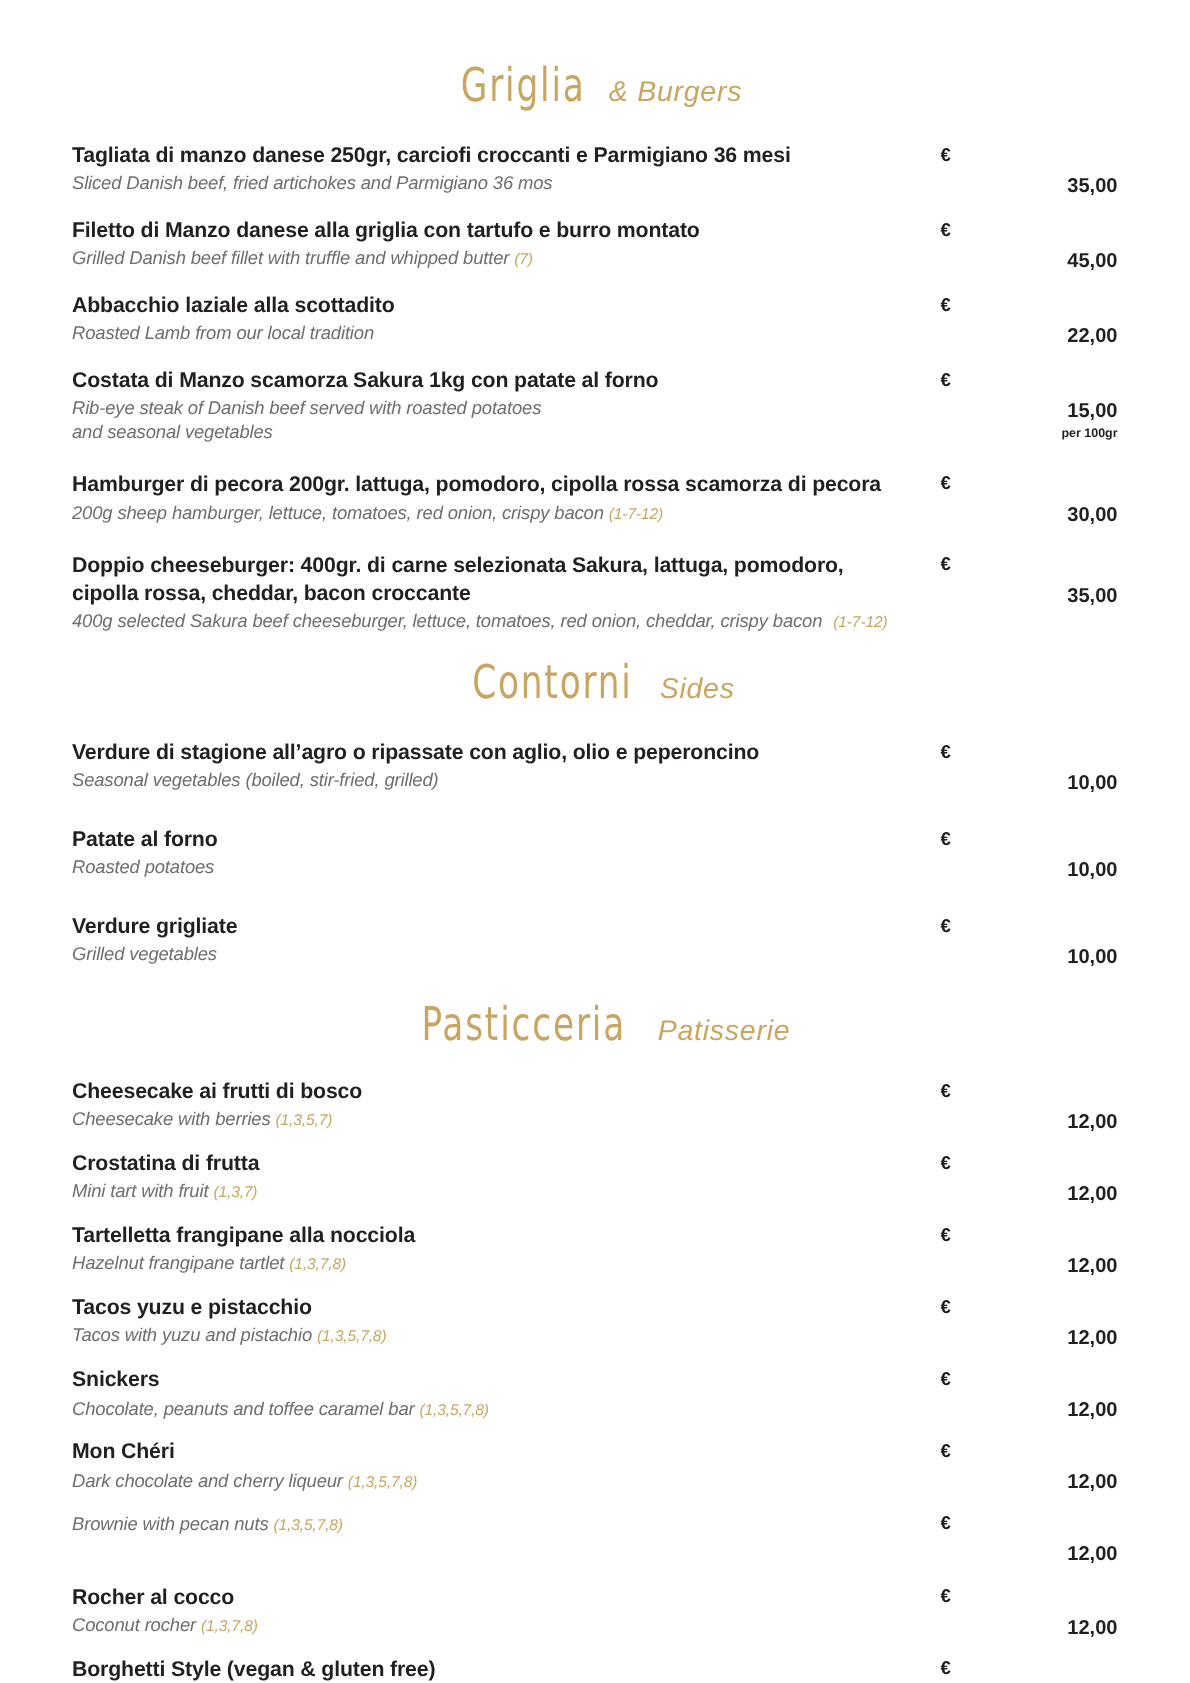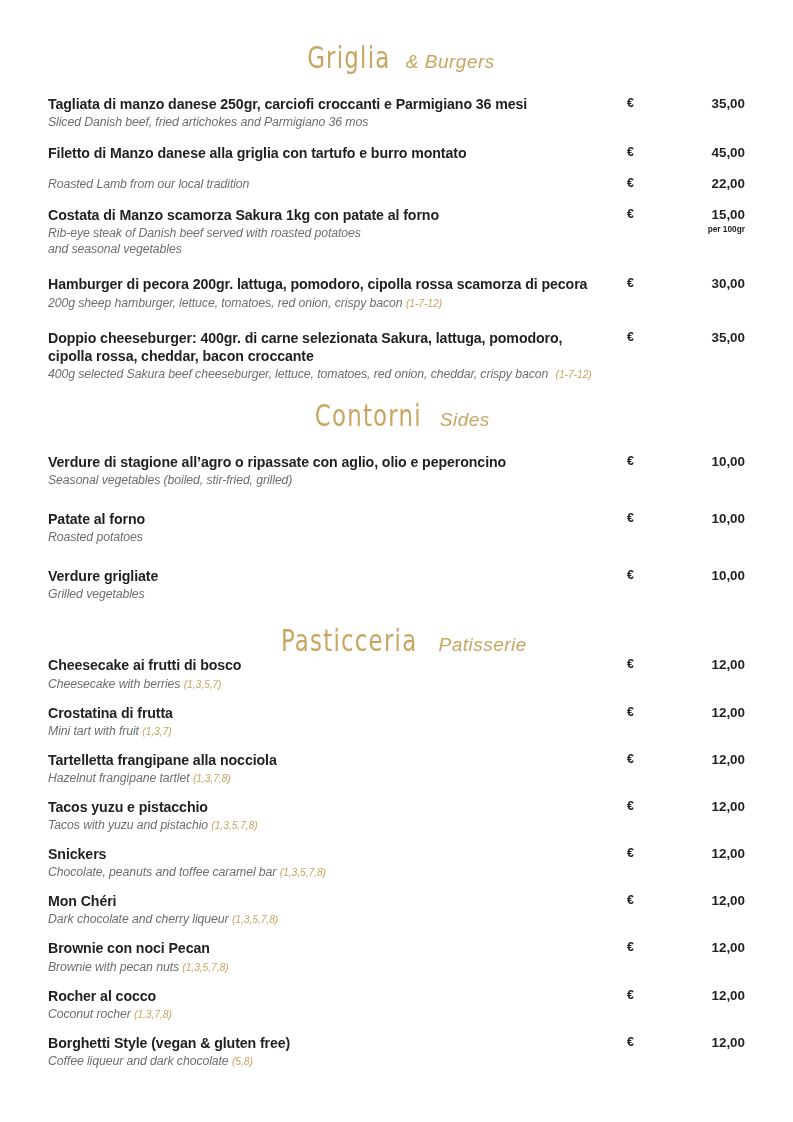--- a/index.html
+++ b/index.html
@@ -44,21 +44,21 @@
     font-family: "Liberation Sans", sans-serif;
     font-style: italic;
     font-size: 19px;
     font-weight: 400;
     letter-spacing: 0.5px;
     margin-left: 6px;
   }
 
   #heading-griglia { margin-top: 42px; margin-bottom: 22px; }
   #heading-contorni { margin-bottom: 22px; }
-  #heading-pasticceria { margin-top: 22px; }
+  #heading-pasticceria { margin-top: 22px; margin-bottom: 20px; }
 
   
   .menu-section { width: 100%; }
 
   .menu-item {
     display: flex;
     align-items: flex-start;
     width: 100%;
   }
   .item-text {
@@ -114,20 +114,21 @@
     flex: 1 1 auto;
     text-align: right;
   }
   .amount {
     font-family: "Liberation Sans", sans-serif;
     font-size: 13.4px;
     font-weight: bold;
     color: #231f20;
     display: block;
     line-height: 1.2;
+    margin-top: 20px;
   }
   .price-note {
     font-family: "Liberation Sans", sans-serif;
     font-size: 8.3px;
     font-weight: bold;
     color: #231f20;
     display: block;
     line-height: 1.2;
     margin-top: 2px;
   }
@@ -158,32 +159,34 @@
         <span class="amount-wrap">
           <span class="amount">35,00</span>
 
         </span>
       </div>
     </div>
 
     <div class="menu-item tight">
       <div class="item-text">
         <div class="item-title">Filetto di Manzo danese alla griglia con tartufo e burro montato</div>
+        <div class="item-desc"><span>Grilled Danish beef fillet with truffle and whipped butter</span> <span class="allergens">(7)</span></div>
       </div>
       <div class="item-price">
         <span class="currency">€</span>
         <span class="amount-wrap">
           <span class="amount">45,00</span>
 
         </span>
       </div>
     </div>
 
     <div class="menu-item tight">
       <div class="item-text">
+        <div class="item-title">Abbacchio laziale alla scottadito</div>
         <div class="item-desc"><span>Roasted Lamb from our local tradition</span></div>
       </div>
       <div class="item-price">
         <span class="currency">€</span>
         <span class="amount-wrap">
           <span class="amount">22,00</span>
 
         </span>
       </div>
     </div>
@@ -365,21 +368,20 @@
         <span class="currency">€</span>
         <span class="amount-wrap">
           <span class="amount">12,00</span>
 
         </span>
       </div>
     </div>
 
     <div class="menu-item">
       <div class="item-text">
-        <div class="item-title">Brownie con noci Pecan</div>
         <div class="item-desc"><span>Brownie with pecan nuts</span> <span class="allergens">(1,3,5,7,8)</span></div>
       </div>
       <div class="item-price">
         <span class="currency">€</span>
         <span class="amount-wrap">
           <span class="amount">12,00</span>
 
         </span>
       </div>
     </div>

